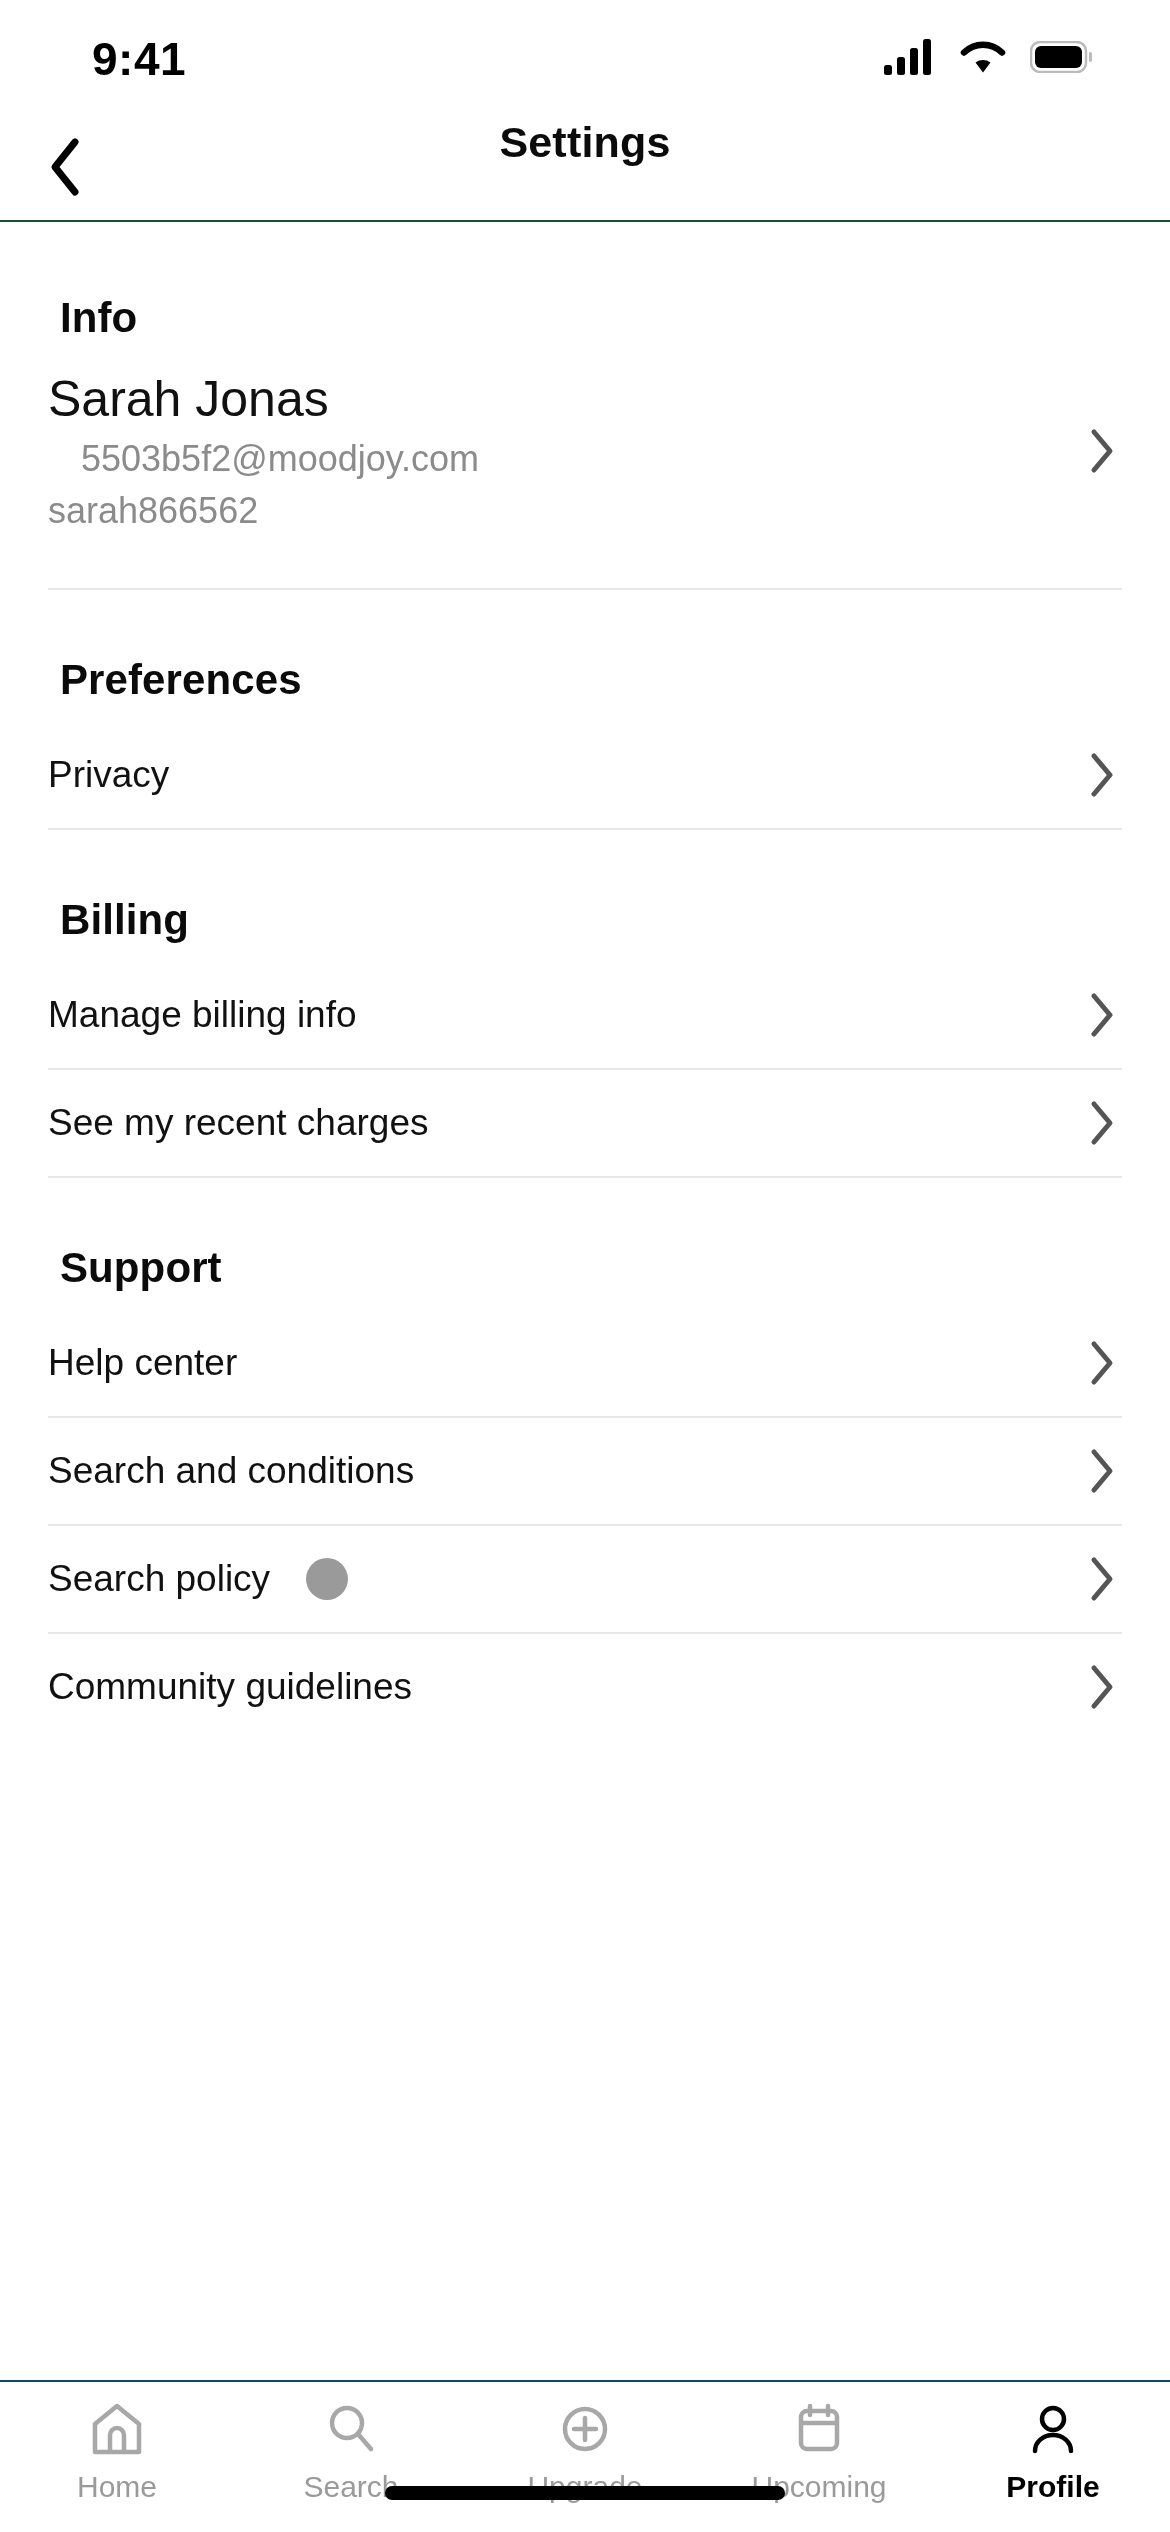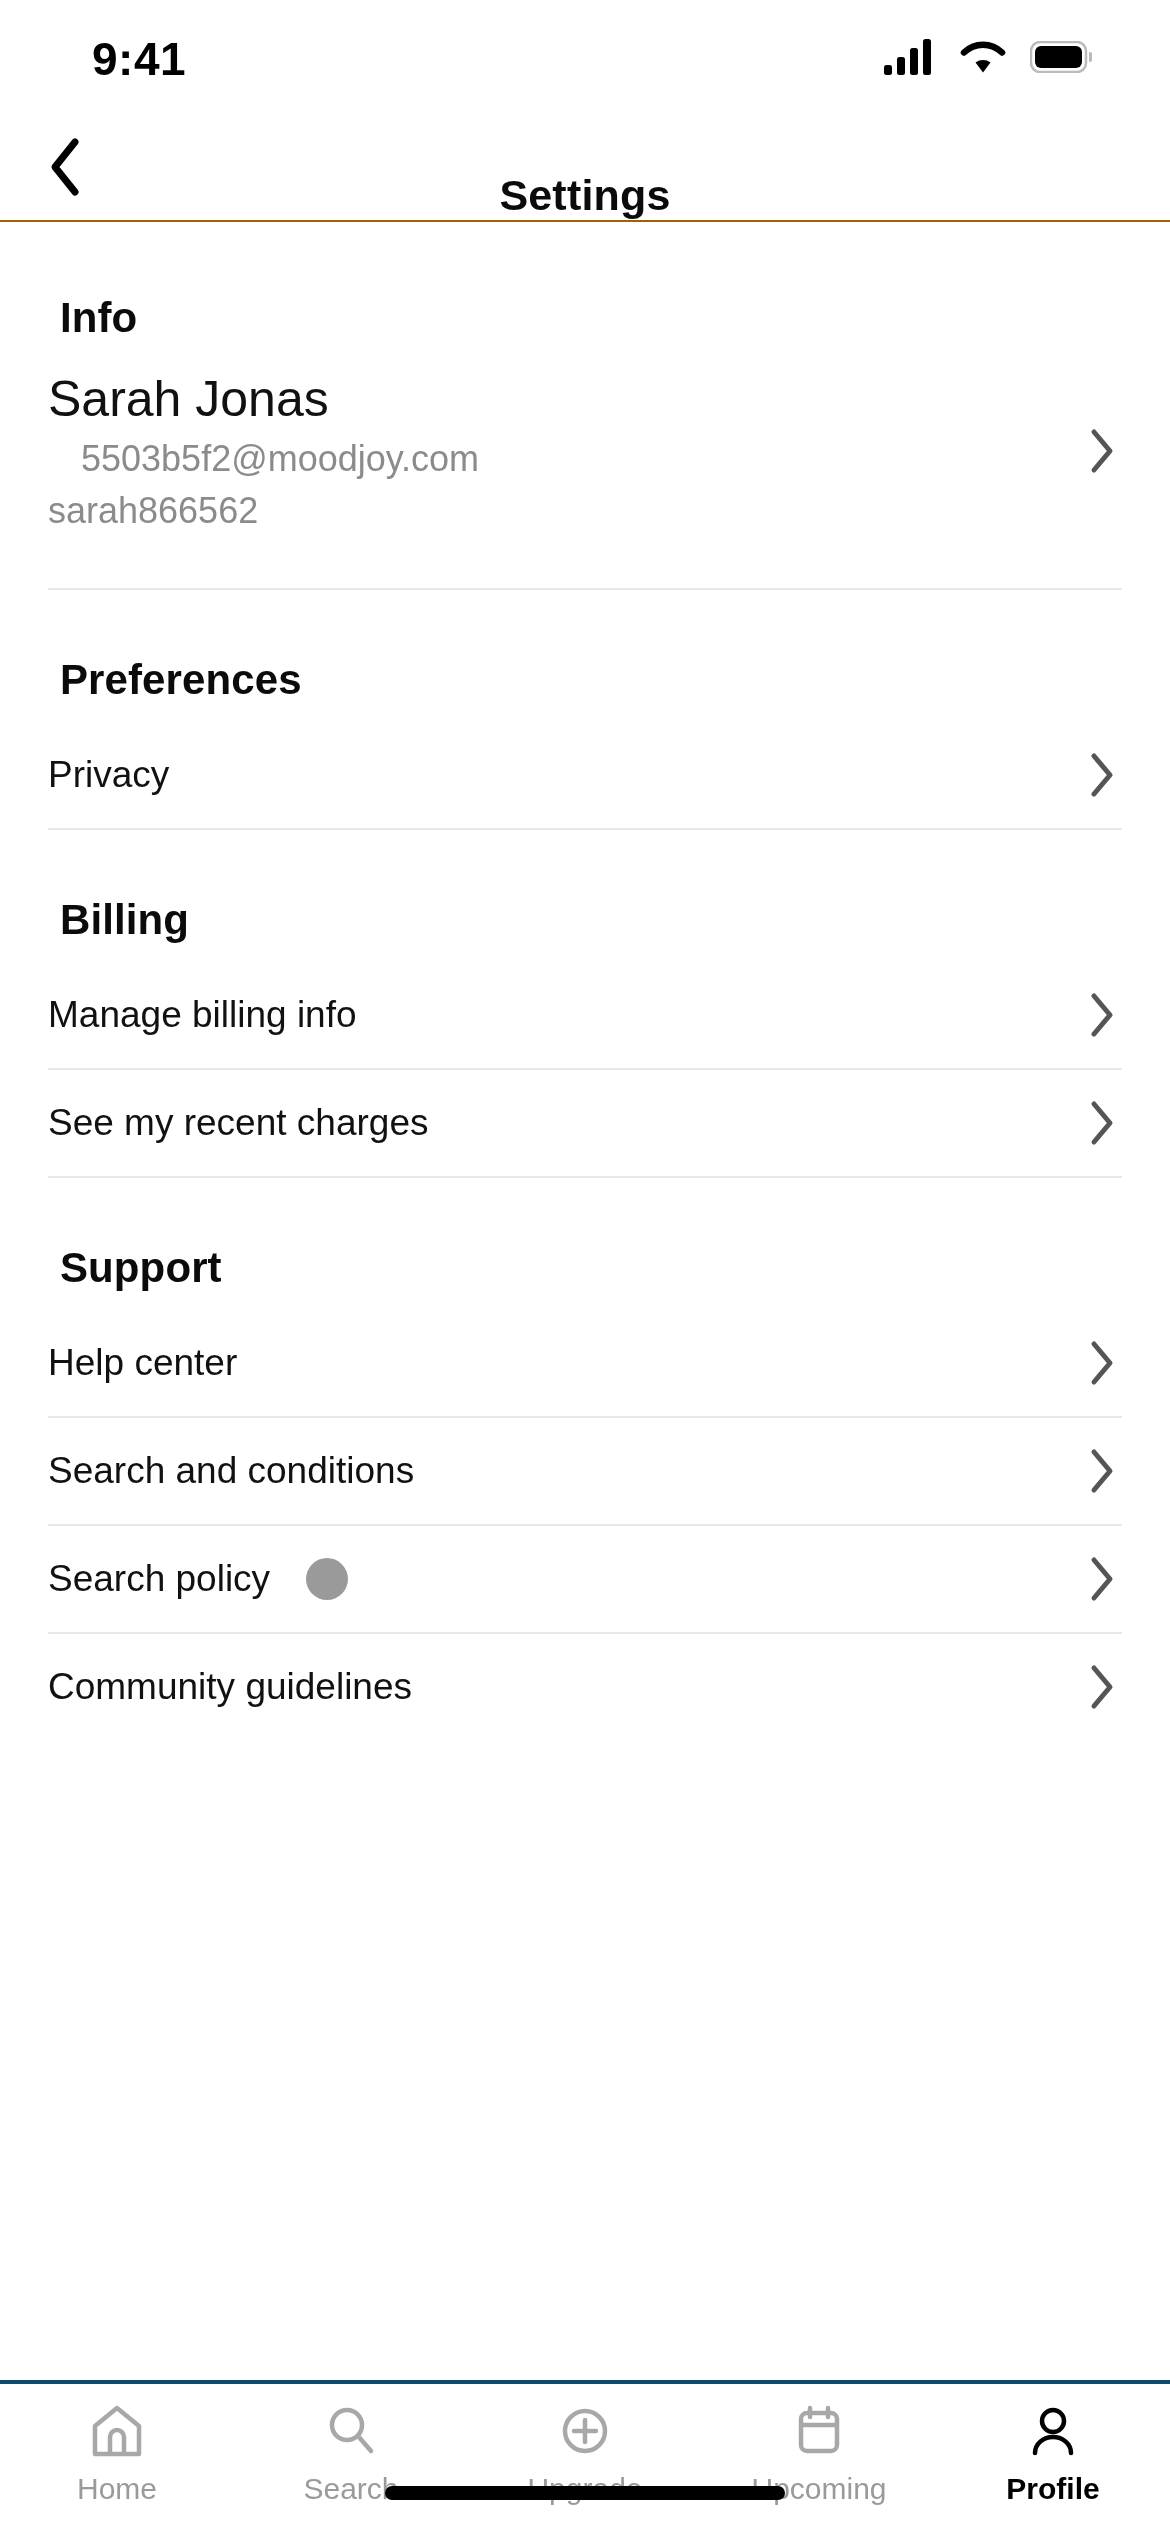--- a/index.html
+++ b/index.html
@@ -17,22 +17,22 @@
     display:flex; align-items:center; justify-content:space-between;
     padding:0 78px 0 92px;
   }
   .status-time { font-size:46px; font-weight:700; color:#000; letter-spacing:0.5px; }
   .status-right { display:flex; align-items:center; gap:22px; }
 
   
   .navbar {
     flex:0 0 104px; height:104px;
     position:relative;
-    display:flex; align-items:flex-end;
-    border-bottom:2px solid #a16207;
+    display:flex; align-items:flex-start;
+    border-bottom:2px solid #14532d;
   }
   .nav-back {
     position:absolute; left:22px; top:50%; transform:translateY(-50%);
     width:86px; height:86px; display:flex; align-items:center; justify-content:center;
     cursor:pointer;
   }
   .nav-title {
     width:100%; text-align:center;
     font-size:43px; font-weight:600; color:#0b0b0b; letter-spacing:0.2px;
   }
@@ -73,21 +73,21 @@
   }
 
   .chev { flex:0 0 auto; display:flex; align-items:center; justify-content:center; width:40px; }
 
   .divider { height:2px; background:#e8e8e8; margin-left:48px; margin-right:48px; }
   .divider-info { margin-top:22px; }
 
   
   .tabbar {
     flex:0 0 152px; height:152px;
-    border-top:4px solid #0c4a6e;
+    border-top:2px solid #0c4a6e;
     display:flex; align-items:flex-start; justify-content:space-around;
     padding-top:18px;
   }
   .tab {
     flex:1 1 0; display:flex; flex-direction:column;
     align-items:center; gap:12px; cursor:pointer;
   }
   .tab-icon { height:58px; display:flex; align-items:center; justify-content:center; }
   .tab-label { font-size:30px; color:#9a9a9a; }
   .tab.active .tab-label { color:#000; font-weight:700; }

